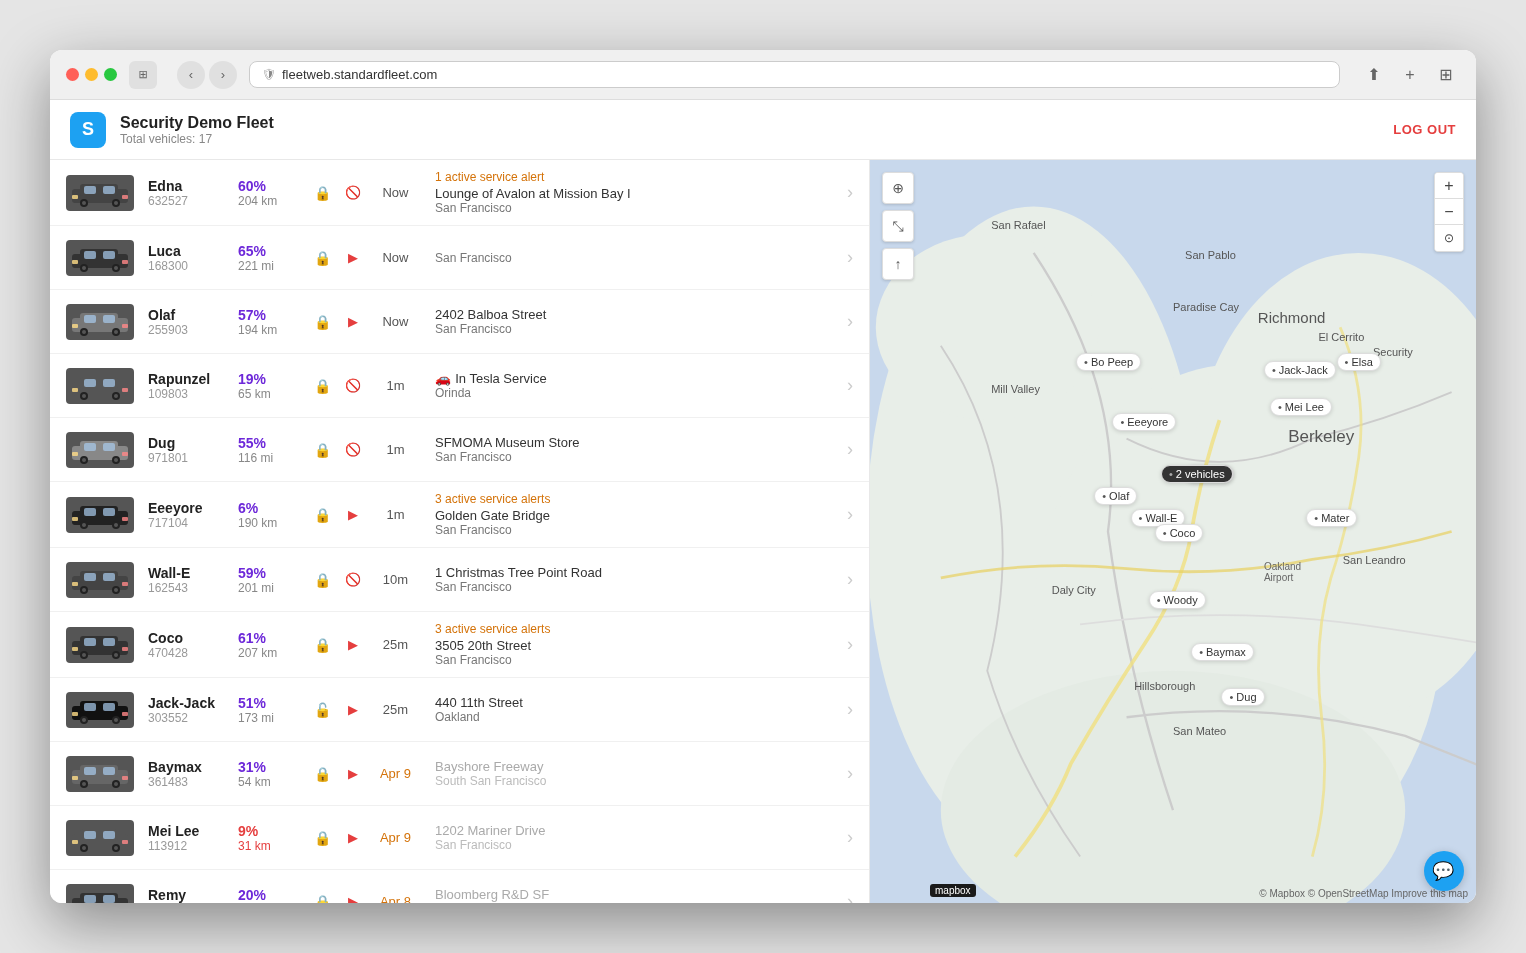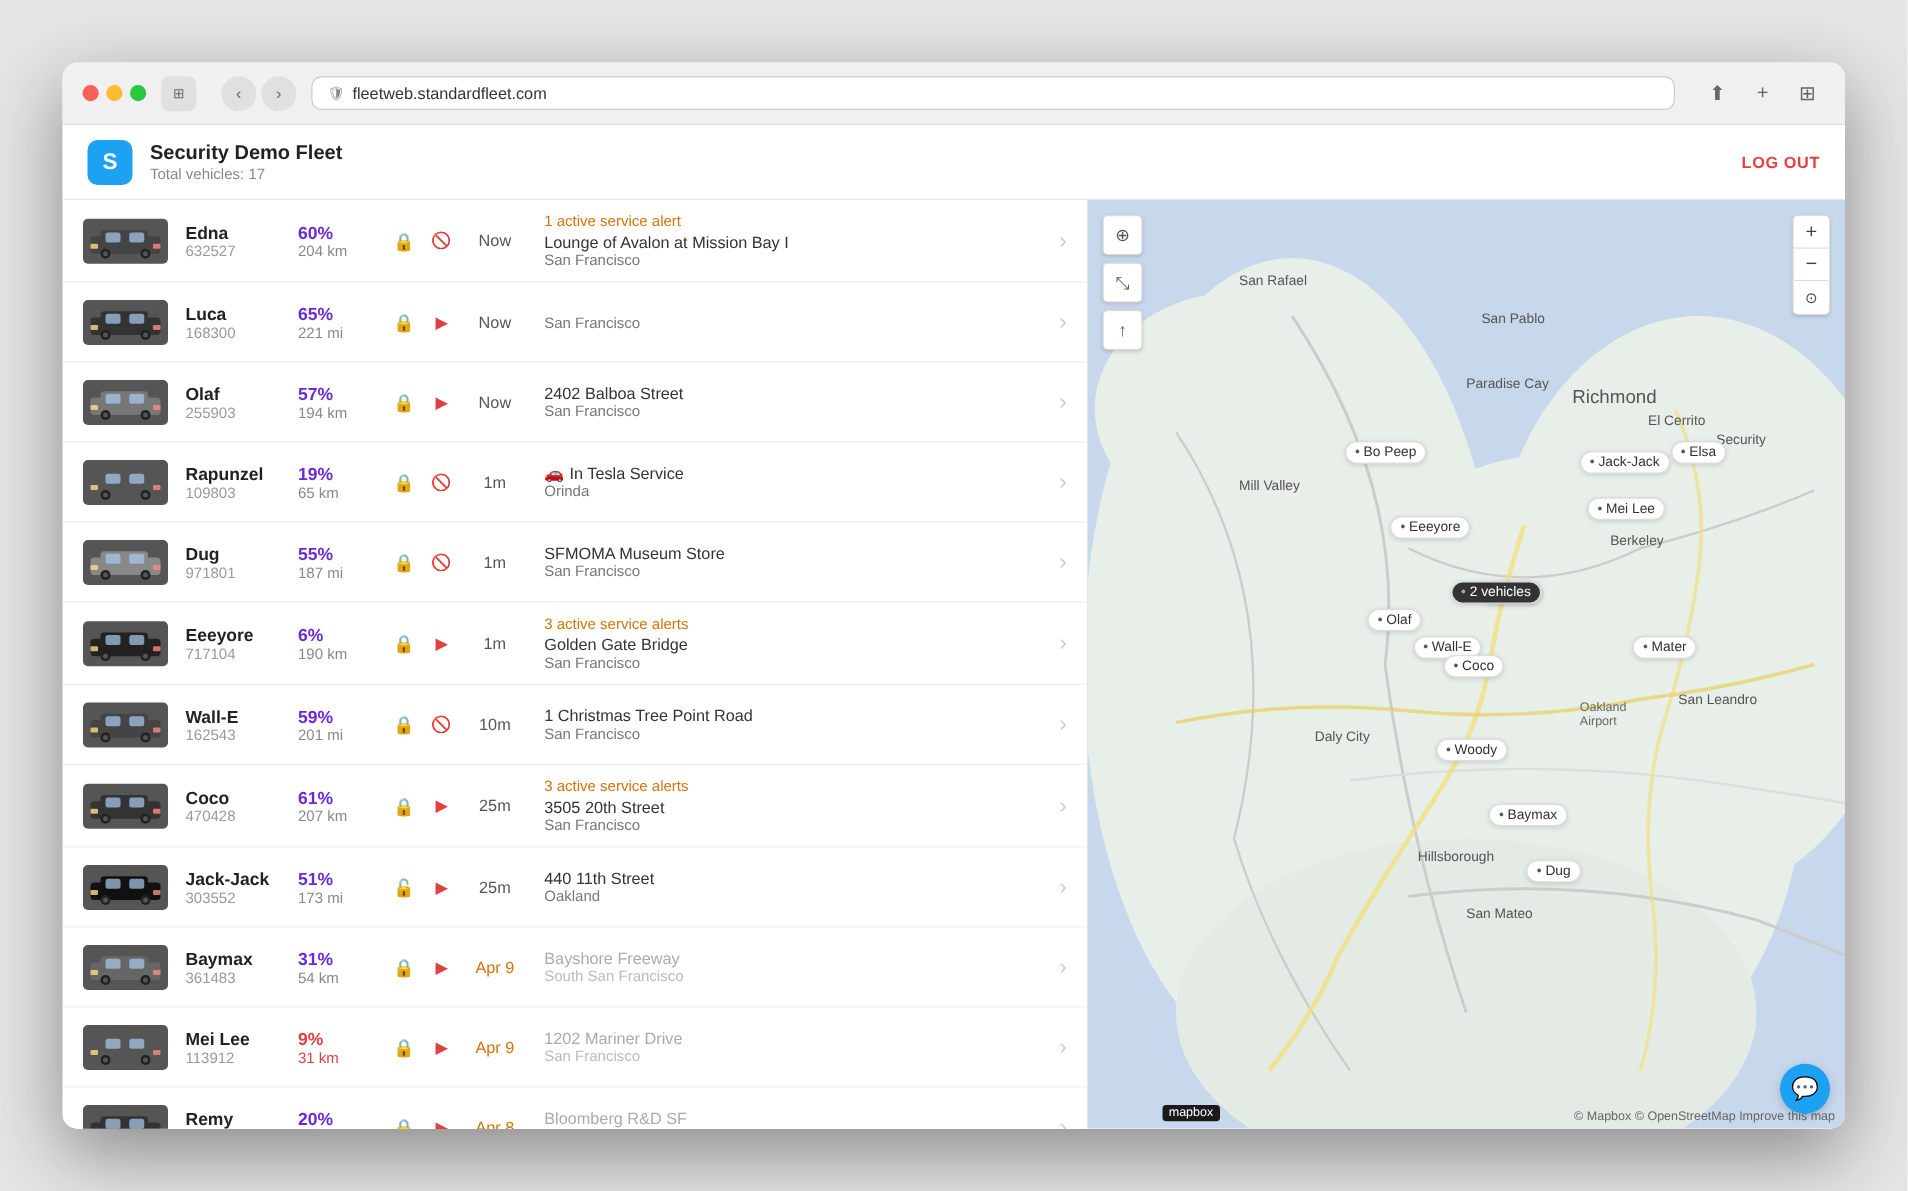--- a/index.html
+++ b/index.html
@@ -316,21 +316,21 @@
     <rect x="4" y="16" width="6" height="4" rx="1" fill="#ffdd88" opacity="0.8"></rect>
     <rect x="54" y="16" width="6" height="4" rx="1" fill="#ff8888" opacity="0.8"></rect>
   </svg>
             </div>
     <div class="vehicle-info">
       <div class="vehicle-name">Dug</div>
       <div class="vehicle-id">971801</div>
     </div>
     <div class="battery-block">
       <div class="battery-pct">55%</div>
-      <div class="battery-km">187 mi</div>
+      <div class="battery-km">116 mi</div>
     </div>
     <div class="icon-block">
               <span style="color:#aaa;font-size:14px;">🔒</span>
             </div>
     <div class="icon-block">
               <span style="color:#aaa;font-size:13px;">🚫</span>
             </div>
     <div class="time-block">
       <div class="time-text">1m</div>
     </div>
@@ -639,21 +639,21 @@
             <path d="M 500 750 Q 520 680 510 600 Q 500 520 520 450 Q 540 390 550 320 Q 560 250 530 180" stroke="#f0e080" stroke-width="3" fill="none" opacity="0.7"></path>
             <path d="M 100 450 Q 200 430 300 440 Q 400 450 500 430 Q 580 420 650 400" stroke="#e8d060" stroke-width="3" fill="none" opacity="0.7"></path>
           </svg>
 
           <div style="position:absolute;top:8%;left:20%;font-size:11px;color:#555;">San Rafael</div>
           <div style="position:absolute;top:12%;left:52%;font-size:11px;color:#555;">San Pablo</div>
           <div style="position:absolute;top:19%;left:50%;font-size:11px;color:#555;">Paradise Cay</div>
           <div style="position:absolute;top:20%;left:64%;font-size:15px;color:#555;">Richmond</div>
           <div style="position:absolute;top:23%;left:74%;font-size:11px;color:#555;">El Cerrito</div>
           <div style="position:absolute;top:30%;left:20%;font-size:11px;color:#555;">Mill Valley</div>
-          <div style="position:absolute;top:36%;left:69%;font-size:11px;color:#555;">Berkeley</div>
+          <div style="position:absolute;top:36%;left:69%;font-size:17px;color:#555;">Berkeley</div>
           <div style="position:absolute;top:25%;left:83%;font-size:11px;color:#555;">Security</div>
           <div style="position:absolute;top:57%;left:30%;font-size:11px;color:#555;">Daly City</div>
           <div style="position:absolute;top:54%;left:65%;font-size:11px;color:#666;font-size:10px;">Oakland<br>Airport</div>
           <div style="position:absolute;top:53%;left:78%;font-size:11px;color:#555;">San Leandro</div>
           <div style="position:absolute;top:70%;left:36%;font-size:11px;color:#555;margin-left:46px;">Hillsborough</div>
           <div style="position:absolute;top:76%;left:50%;font-size:11px;color:#555;">San Mateo</div>
 
           <div class="map-pin" style="top:26%;left:34%;">Bo Peep</div>
           <div class="map-pin" style="top:34%;left:40%;">Eeeyore</div>
           <div class="map-pin" style="top:41%;left:52%;">Edna</div>

